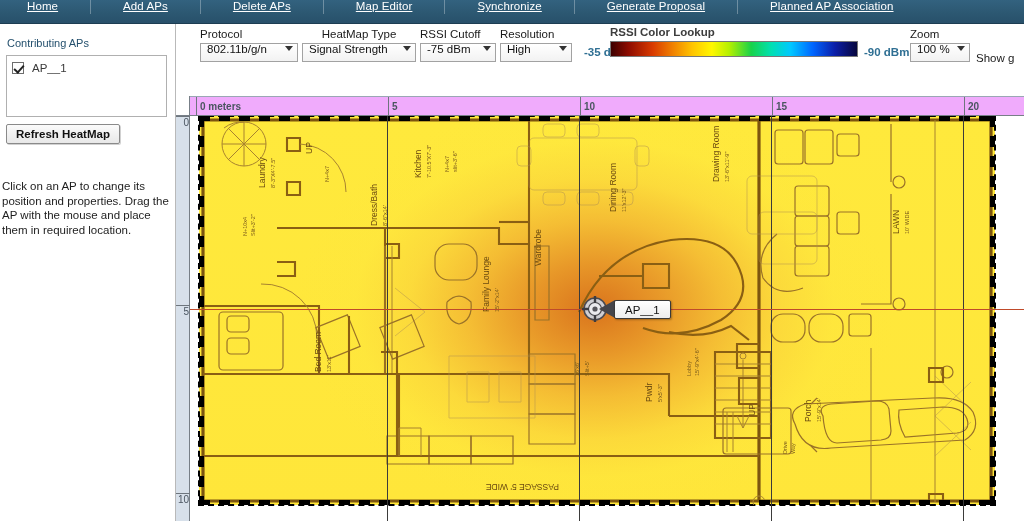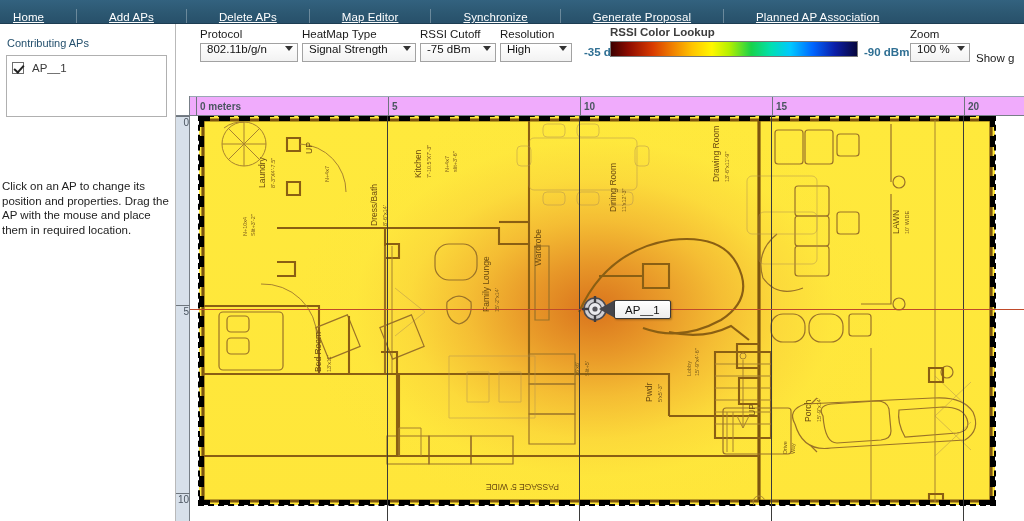--- a/index.html
+++ b/index.html
@@ -8,22 +8,22 @@
     overflow: hidden;
     background: #ffffff;
     font-family: "Liberation Sans", sans-serif;
   }
 
   
   #navbar {
     height: 24px;
     background: linear-gradient(180deg, #33627f 0%, #2c5872 55%, #28506a 100%);
     display: flex;
-    align-items: flex-end;
-    padding-left: 2px;
+    align-items: flex-start;
+    padding-left: 16px;
     border-bottom: 1px solid #1d3d52;
     gap: 21px;
   }
   .nav-link {
     color: #ffffff;
     font-size: 11.5px;
     text-decoration: underline;
     padding: 0 11px;
     white-space: nowrap;
     cursor: pointer;
@@ -319,37 +319,38 @@
   <div id="sidebar">
     <div id="sidebar-title">Contributing APs</div>
 
     <div id="ap-list-box">
       <div class="ap-row">
         <div class="ap-check"></div>
         <span class="ap-name">AP__1</span>
       </div>
     </div>
 
+    <button id="refresh-btn">Refresh HeatMap</button>
 
     <div id="hint-text">Click on an AP to change its position and properties. Drag the AP with the mouse and place them in required location.</div>
   </div>
 
   <div id="main">
 
     <div id="toolbar">
 
       <div class="tb-group" style="left:8px;">
         <div class="tb-label">Protocol</div>
         <div class="select" style="width:98px;">
           <span>802.11b/g/n</span>
           <span class="caret"></span>
         </div>
       </div>
 
-      <div class="tb-group" style="left:110px;">
+      <div class="tb-group" style="left:110px;text-align:center;">
         <div class="tb-label">HeatMap Type</div>
         <div class="select" style="width:114px;">
           <span>Signal Strength</span>
           <span class="caret"></span>
         </div>
       </div>
 
       <div class="tb-group" style="left:228px;">
         <div class="tb-label">RSSI Cutoff</div>
         <div class="select" style="width:76px;">

